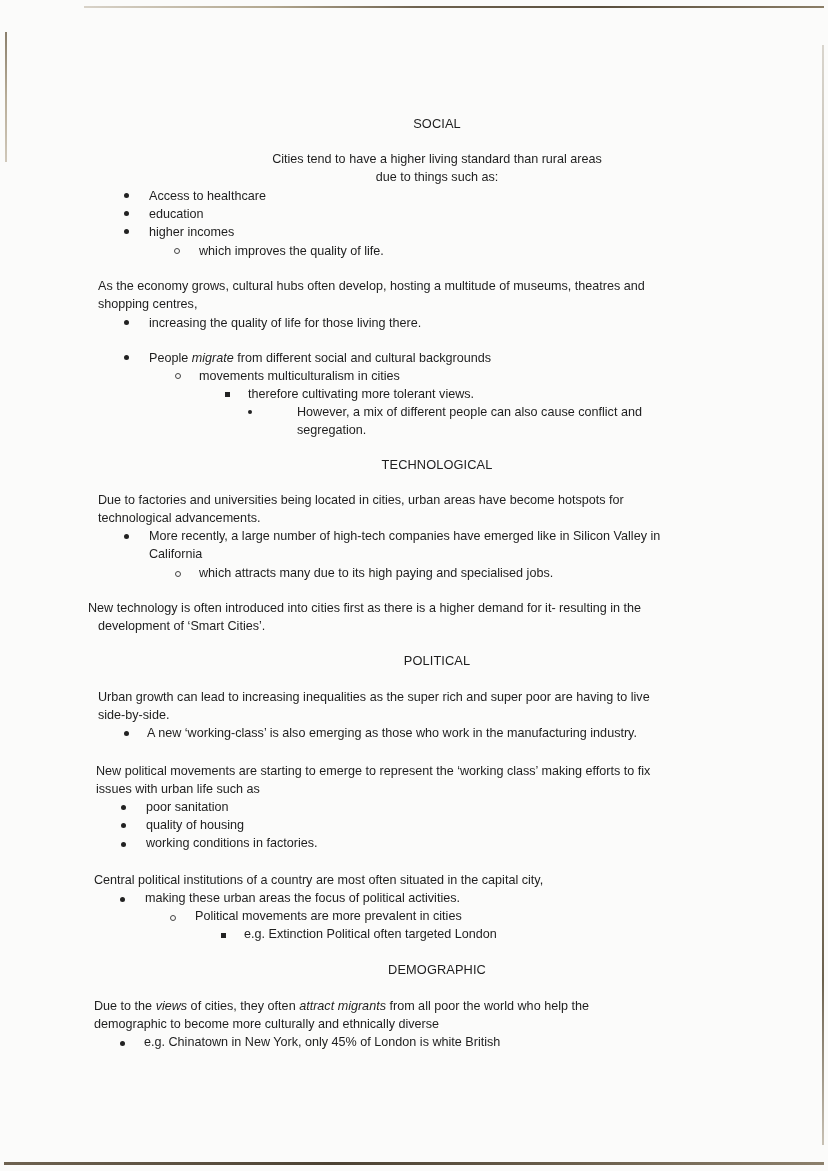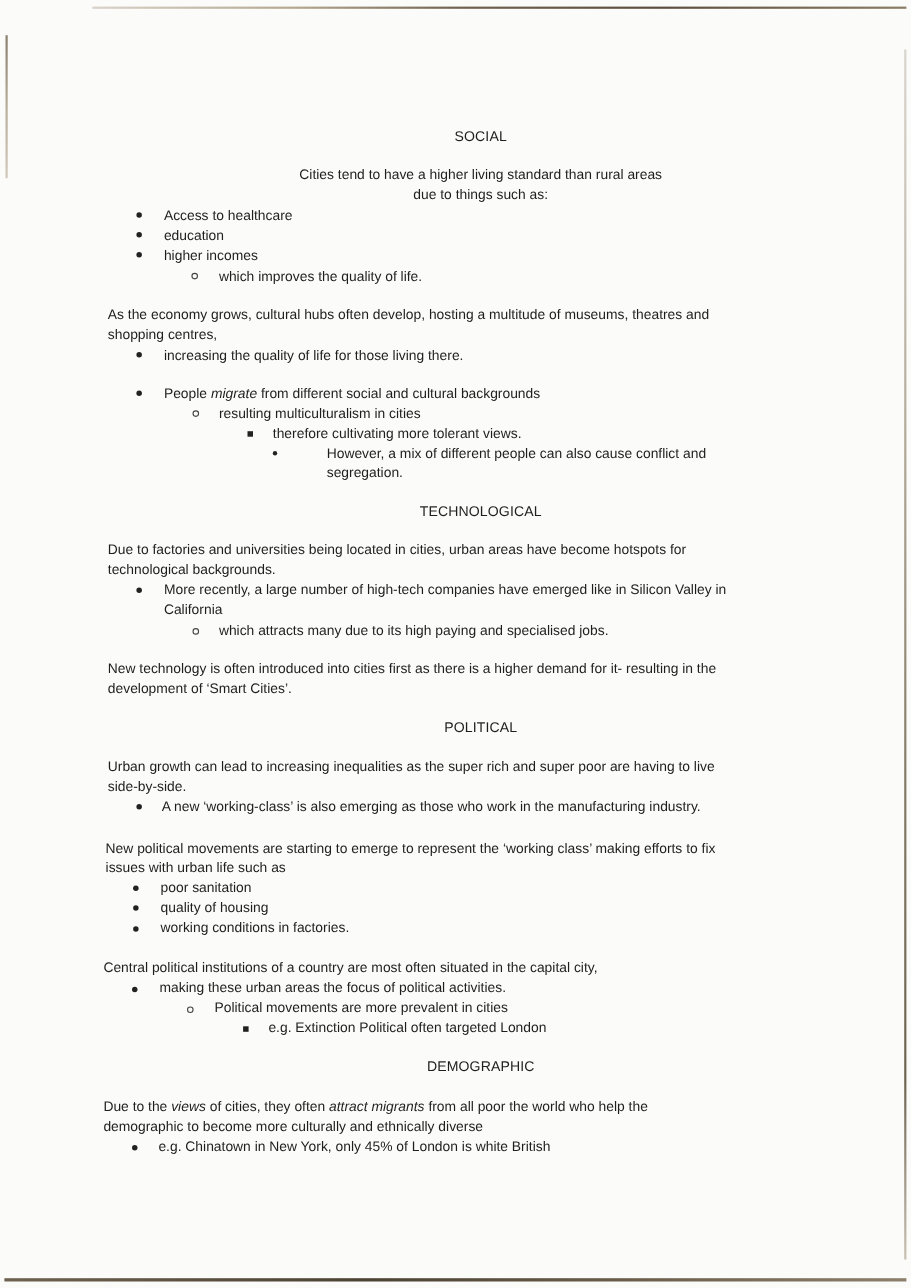--- a/index.html
+++ b/index.html
@@ -54,38 +54,38 @@
     <div class="t" style="left:98px;top:277px;">As the economy grows, cultural hubs often develop, hosting a multitude of museums, theatres and</div>
     <div class="t" style="left:98px;top:295px;">shopping centres,</div>
     <span class="dot" style="left:124px;top:320px;"></span>
     <div class="t" style="left:149px;top:314px;">increasing the quality of life for those living there.</div>
 
     <span class="dot" style="left:124px;top:355px;"></span>
     <div class="t" style="left:149px;top:349px;">
       <span>People </span><em>migrate</em><span> from different social and cultural backgrounds</span>
     </div>
     <span class="ring" style="left:175px;top:373px;"></span>
-    <div class="t" style="left:199px;top:367px;">resulting multiculturalism in cities</div>
+    <div class="t" style="left:199px;top:367px;">movements multiculturalism in cities</div>
     <span class="sq" style="left:225px;top:392px;"></span>
     <div class="t" style="left:248px;top:385px;">therefore cultivating more tolerant views.</div>
     <span class="dot" style="left:248px;top:410px;width:4px;height:4px;"></span>
     <div class="t" style="left:297px;top:403px;">However, a mix of different people can also cause conflict and</div>
     <div class="t" style="left:297px;top:421px;">segregation.</div>
   </div>
 
   <div>
     <div class="t c h" style="left:0;width:818px;top:456px;">TECHNOLOGICAL</div>
     <div class="t" style="left:98px;top:491px;">Due to factories and universities being located in cities, urban areas have become hotspots for</div>
-    <div class="t" style="left:98px;top:509px;">technological backgrounds.</div>
+    <div class="t" style="left:98px;top:509px;">technological advancements.</div>
     <span class="dot" style="left:124px;top:534px;"></span>
     <div class="t" style="left:149px;top:527px;">More recently, a large number of high-tech companies have emerged like in Silicon Valley in</div>
     <div class="t" style="left:149px;top:545px;">California</div>
     <span class="ring" style="left:175px;top:571px;"></span>
     <div class="t" style="left:199px;top:564px;">which attracts many due to its high paying and specialised jobs.</div>
-    <div class="t" style="left:98px;top:599px;">New technology is often introduced into cities first as there is a higher demand for it- resulting in the</div>
+    <div class="t" style="left:88px;top:599px;">New technology is often introduced into cities first as there is a higher demand for it- resulting in the</div>
     <div class="t" style="left:98px;top:617px;">development of ‘Smart Cities’.</div>
   </div>
 
   <div>
     <div class="t c h" style="left:0;width:818px;top:652px;">POLITICAL</div>
     <div class="t" style="left:98px;top:688px;">Urban growth can lead to increasing inequalities as the super rich and super poor are having to live</div>
     <div class="t" style="left:98px;top:706px;">side-by-side.</div>
     <span class="dot" style="left:124px;top:731px;"></span>
     <div class="t" style="left:147px;top:724px;">A new ‘working-class’ is also emerging as those who work in the manufacturing industry.</div>
 

